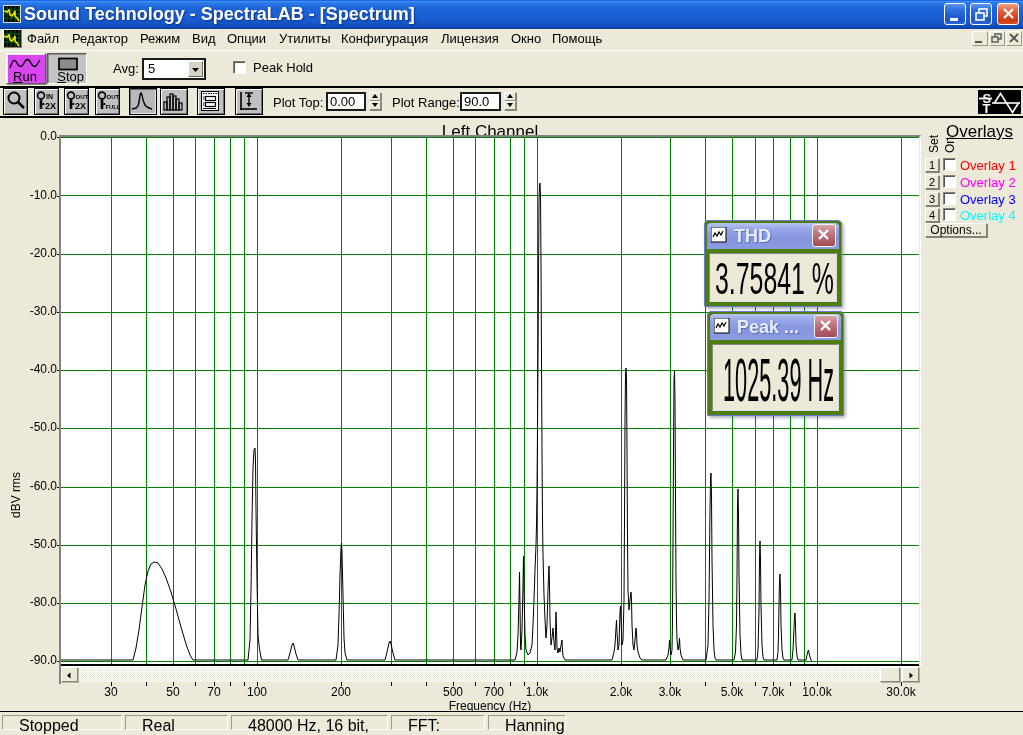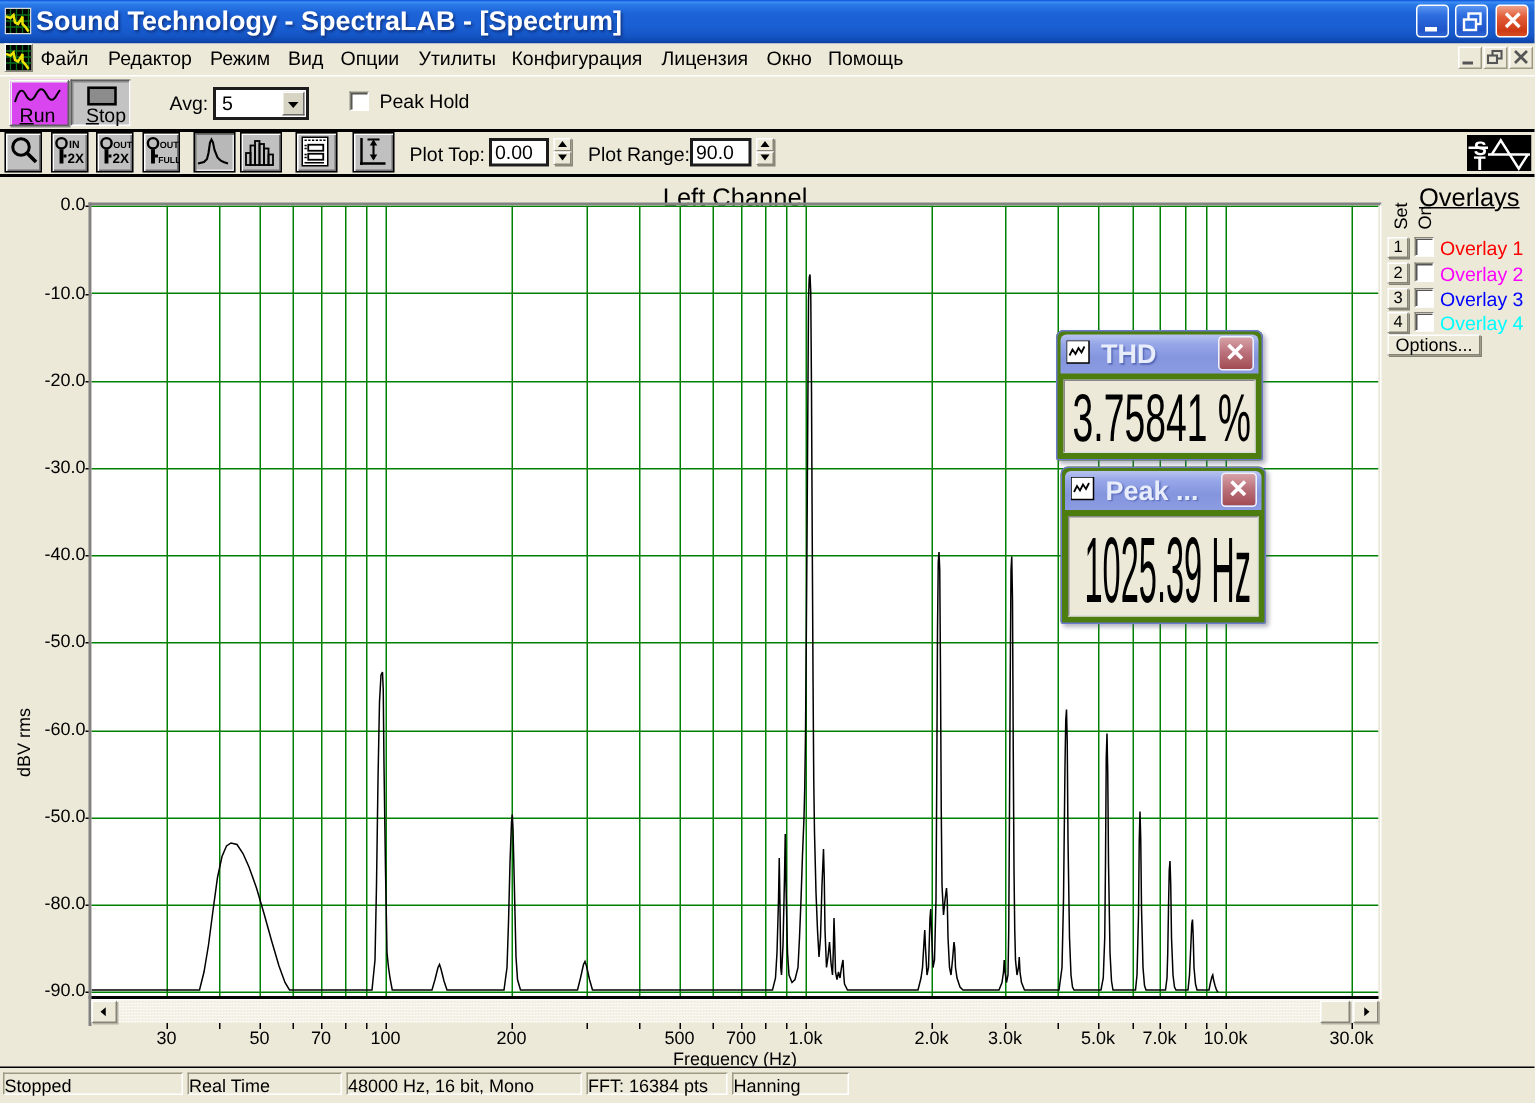--- a/index.html
+++ b/index.html
@@ -30,21 +30,21 @@
 .lbl{position:absolute;font-size:13px;color:#000;white-space:nowrap}
 
 #chart{left:0;top:118px;width:1023px;height:593px;background:#ece9d8}
 .ylab{position:absolute;font-size:12px;color:#000;text-align:right;width:50px}
 .xlab{position:absolute;font-size:12px;color:#000;text-align:center;width:40px}
 
 #sbar{position:absolute;left:61px;top:549px;width:858px;height:15px;background-image:conic-gradient(#fff 25%,#ece9d8 0 50%,#fff 0 75%,#ece9d8 0);background-size:2px 2px}
 .sbtn{position:absolute;top:0;width:17px;height:15px;background:#ece9d8;border:1px solid;border-color:#fff #888578 #888578 #fff;box-shadow:1px 1px 0 #b5b2a5}
 
 #status{left:0;top:711px;width:1023px;height:24px;background:#ece9d8;border-top:1px solid #000}
-.scell{position:absolute;top:3px;height:15px;border:1px solid;border-color:#9d9a84 #fff #fff #9d9a84;font-size:12px;color:#000;padding:1px 0}
+.scell{position:absolute;top:3px;height:15px;border:1px solid;border-color:#9d9a84 #fff #fff #9d9a84;font-size:16px;color:#000;padding:1px 16px}
 
 .ovlbtn{position:absolute;width:14px;height:14px;background:#ece9d8;border:1px solid;border-color:#fff #848374 #848374 #fff;box-shadow:1px 1px 0 #848374;font-size:11px;text-align:center;line-height:12px}
 .ovlcb{position:absolute;width:13px;height:13px;background:#fff;border:1px solid;border-color:#848374 #fff #fff #848374;box-shadow:inset 1px 1px 0 #555}
 .ovltxt{position:absolute;font-size:13px}
 
 .fwin{position:absolute;border-radius:5px 5px 2px 2px;background:#4d7c0f;box-shadow:inset 0 0 0 1px #6a79cd, 2px 2px 3px rgba(90,90,120,.45)}
 .fwin .tbar{position:absolute;left:3px;top:3px;right:3px;height:26px;border-radius:4px 4px 0 0;background:linear-gradient(180deg,#b7c3f0 0%,#96a6e8 25%,#8495de 60%,#8c9ce2 100%)}
 .fwin .wtitle{position:absolute;left:27px;top:3px;font-size:18px;font-weight:bold;color:#e8edfb;text-shadow:1px 1px 1px #5a6ab8}
 .fwin .xbtn{position:absolute;width:24px;height:23px;border-radius:3px;border:1px solid #f0f2fa;background:linear-gradient(180deg,#d8a2a8 0%,#bc737c 45%,#a24c55 100%)}
 .fwin .cont{position:absolute;left:5px;right:5px;background:#ece9d8;border:1px solid #777;border-color:#888 #ddd #ddd #888}

